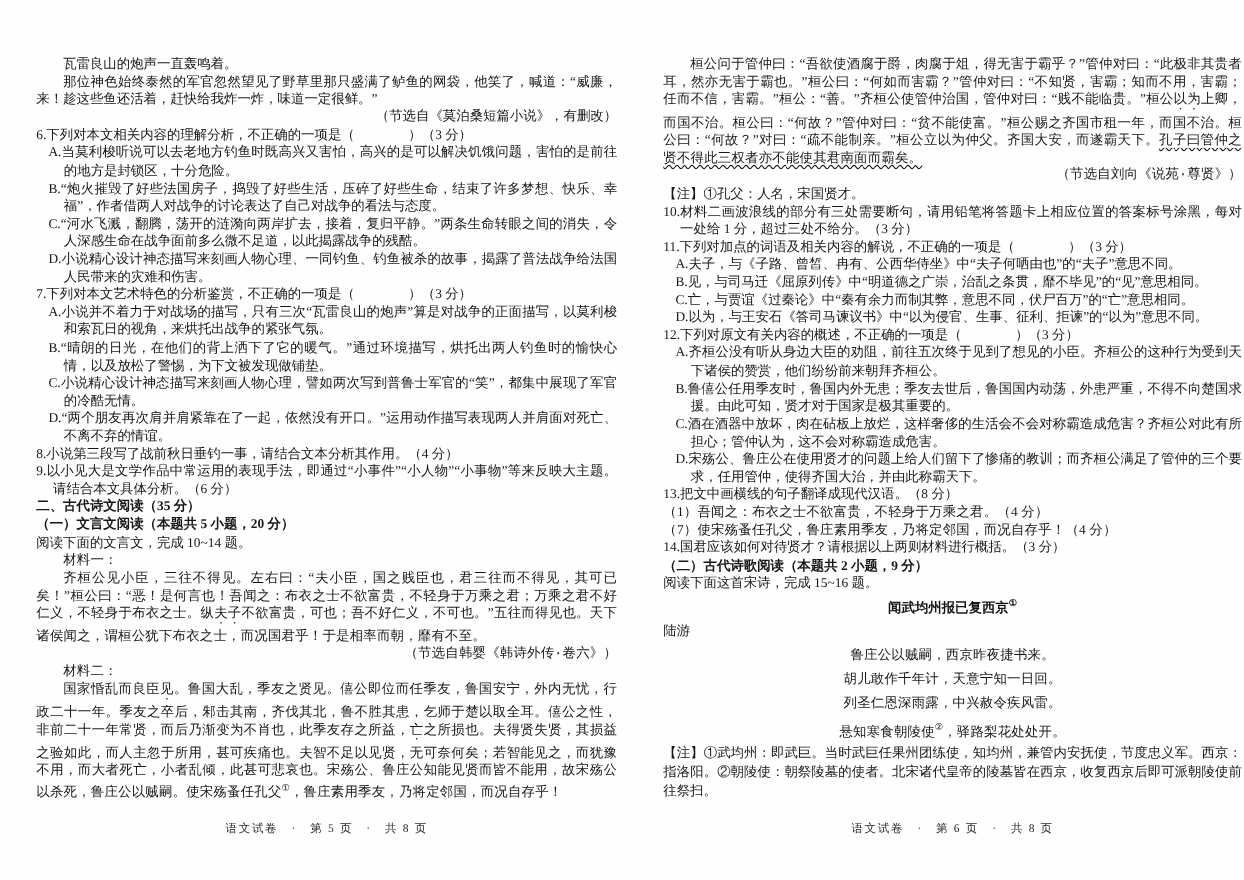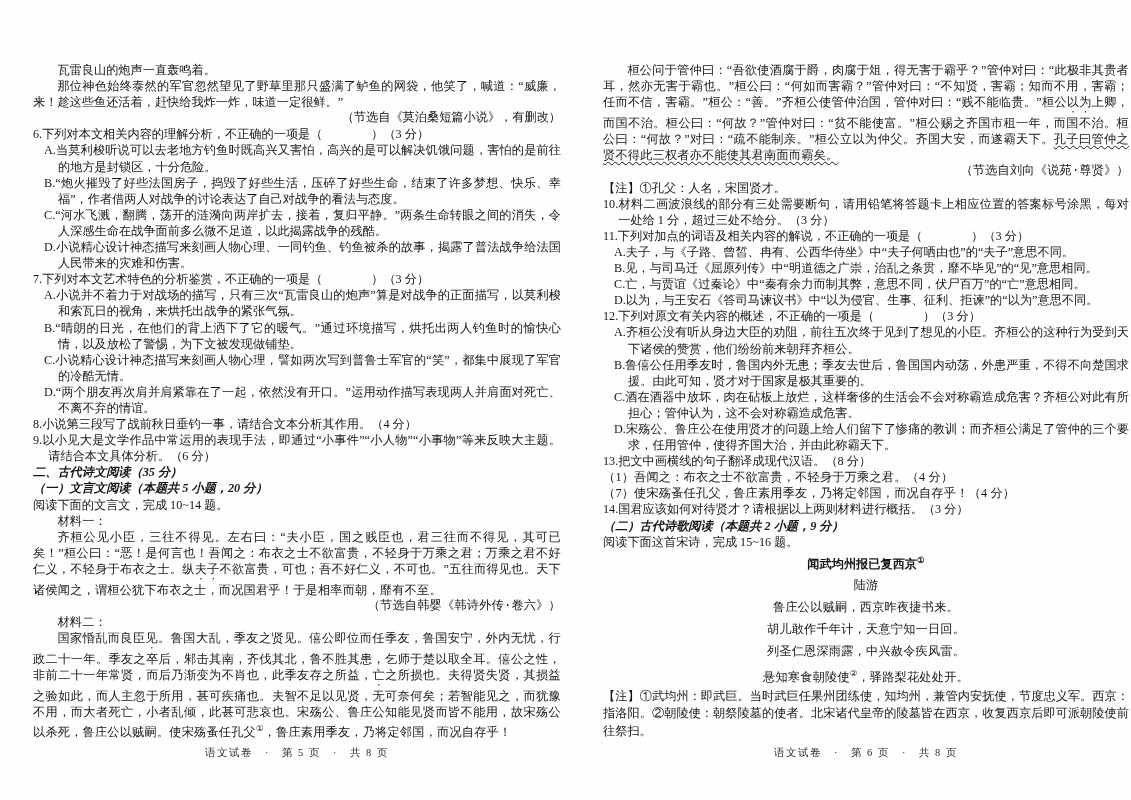--- a/index.html
+++ b/index.html
@@ -1,45 +1,45 @@
 <!DOCTYPE html>
 <html><head>
 <meta charset="utf-8">
 <style>
   html,body{margin:0;padding:0;background:#ffffff;}
   .sheet{
     position:relative;width:1131px;height:800px;background:#fefefe;overflow:hidden;
     font-family:"Liberation Serif","DejaVu Serif",serif;color:#161616;
   }
-  .col{position:absolute;top:50px;font-size:12.2px;line-height:16.1px;text-align:justify;margin-top:12px;}
+  .col{position:absolute;top:50px;font-size:12.2px;line-height:16.1px;text-align:justify;}
   .col-left{left:33px;width:528px;}
   .col-right{left:603px;width:526px;}
   .col p{margin:0;}
   .indent{text-indent:2em;}
   .src{text-align:right;font-family:Liberation Mono, monospace;}
-  .bold{font-weight:bold;font-style:italic;}
+  .bold{font-weight:bold;}
   .qstem{padding-left:1.25em;text-indent:-1.25em;}
   .opt{margin-left:11px;padding-left:1.15em;text-indent:-1.15em;}
   .kai{letter-spacing:0.2px;}
   .mat{text-indent:2em;}
   .ul{text-underline-offset:2px;}
   .wavy{text-decoration:underline wavy;text-decoration-thickness:1px;text-underline-offset:2px;}
   .emdot{
     -webkit-text-emphasis:filled dot;-webkit-text-emphasis-position:under left;
     text-emphasis:filled dot;text-emphasis-position:under left;
   }
   .sup{font-size:8.5px;vertical-align:5px;letter-spacing:0;}
   .duanju{margin-left:1.8em;}
   .bx{
     display:inline-block;border:1px solid #1b1b1b;min-width:12px;text-align:center;
     font-size:11px;line-height:13px;padding:0 2px;margin:0 3px;text-indent:0;vertical-align:1px;
   }
   .q13item{margin-left:1.1em;}
   .poem-title{text-align:center;font-weight:bold;line-height:21px;margin-top:3px;}
-  .poem-author{text-align:center;line-height:21px;}
+  .poem-author{line-height:21px;}
   .poem-line{text-align:center;line-height:22px;text-align-last:center;}
   .note{margin-top:9px;line-height:17.5px;}
   .footer{
     position:absolute;top:746px;text-align:center;font-size:10.5px;color:#2a2a2a;letter-spacing:1.5px;
   }
   .footer-left{left:33px;width:528px;}
   .footer-right{left:603px;width:526px;}
 </style>
 </head>
 <body>

